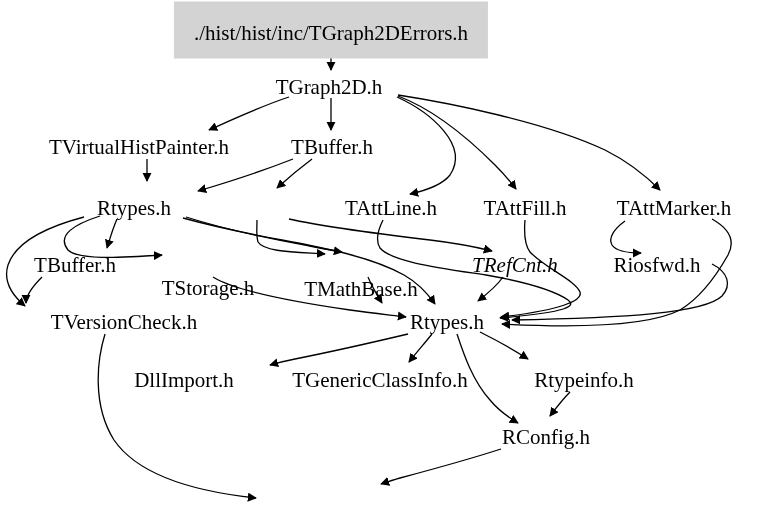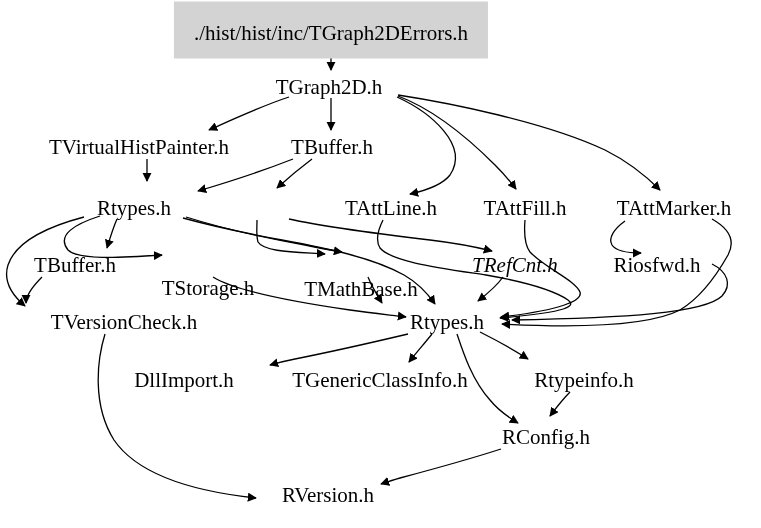--- a/index.html
+++ b/index.html
@@ -146,15 +146,14 @@
   <div class="node" style="left:447px; top:322px;font-family:Liberation Serif, serif;">Rtypes.h</div>
 
   <div class="node" style="left:184px; top:380px;">DllImport.h</div>
 
   <div class="node" style="left:380px; top:380px;">TGenericClassInfo.h</div>
 
   <div class="node" style="left:584px; top:380px;">Rtypeinfo.h</div>
 
   <div class="node" style="left:546px; top:437px;">RConfig.h</div>
 
-  <div class="node" style="left:328px; top:495px;">RVersion.h</div>
 
 </div>
 
 </body></html>

